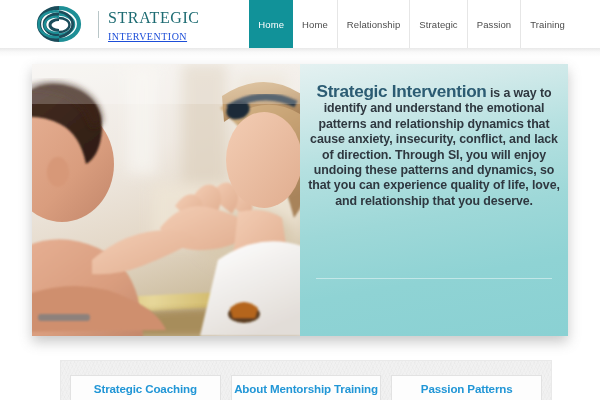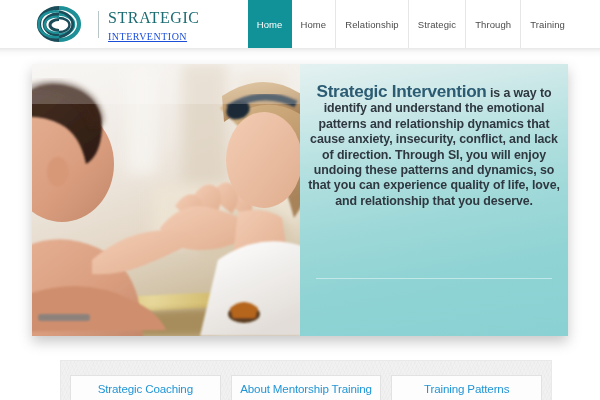--- a/index.html
+++ b/index.html
@@ -200,21 +200,21 @@
     border: 1px solid #e2e2e2;
     border-bottom: none;
     height: 26px;
     display: flex;
     align-items: center;
     justify-content: center;
     cursor: pointer;
   }
   .card-title {
     font-size: 11.6px;
-    font-weight: 400;
+    font-weight: 700;
     color: #2196d6;
     letter-spacing: -0.15px;
     white-space: nowrap;
   }
 </style>
 </head>
 <body>
 
 <div class="header">
 
@@ -255,21 +255,21 @@
       <span class="logo-line1">Strategic</span>
       <span class="logo-line2">Intervention</span>
     </span>
   </div>
 
   <nav class="nav">
     <div class="nav-item active no-div">Home</div>
     <div class="nav-item no-div">Home</div>
     <div class="nav-item">Relationship</div>
     <div class="nav-item">Strategic</div>
-    <div class="nav-item">Through</div>
+    <div class="nav-item">Passion</div>
     <div class="nav-item">Training</div>
     <div class="signin-cell">
       
     </div>
   </nav>
 
 </div>
 <div class="header-shadow"></div>
 
 <div class="hero">
@@ -397,15 +397,15 @@
 </div>
 
 <div class="content-panel">
   <div class="card">
     <span class="card-title">Strategic Coaching</span>
   </div>
   <div class="card">
     <span class="card-title">About Mentorship Training</span>
   </div>
   <div class="card">
-    <span class="card-title">Training Patterns</span>
+    <span class="card-title">Passion Patterns</span>
   </div>
 </div>
 
 </body></html>

